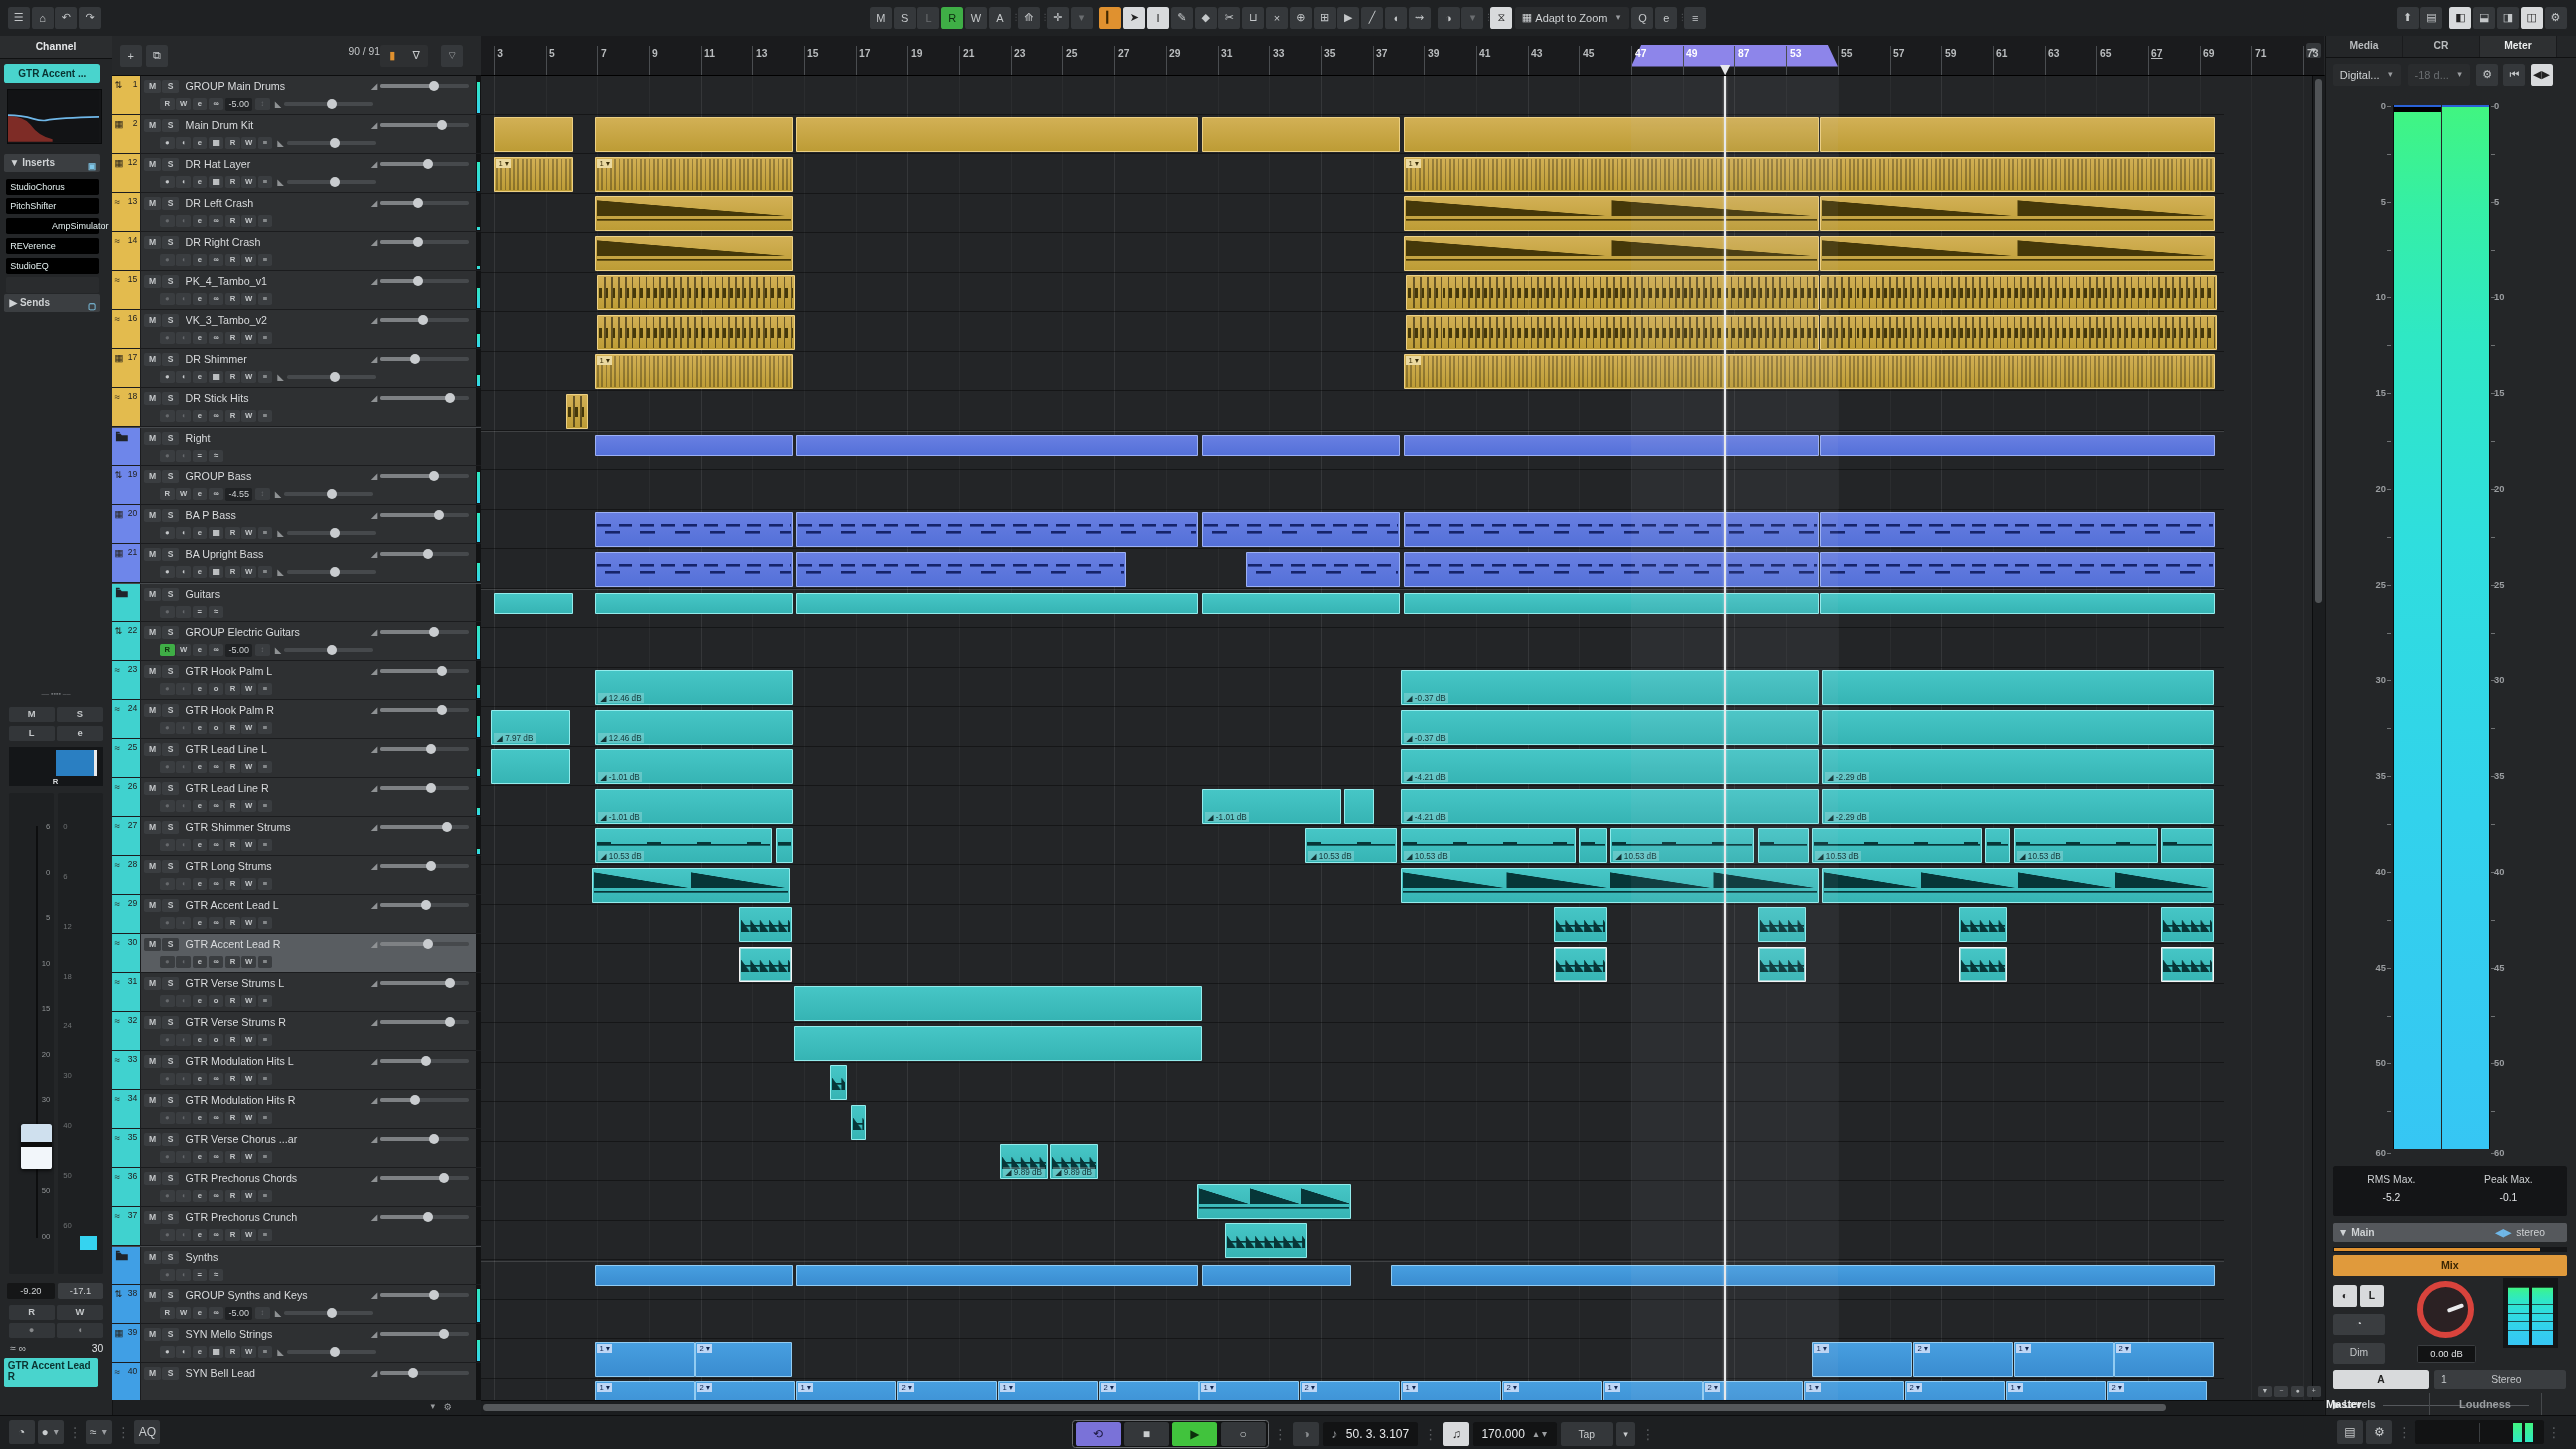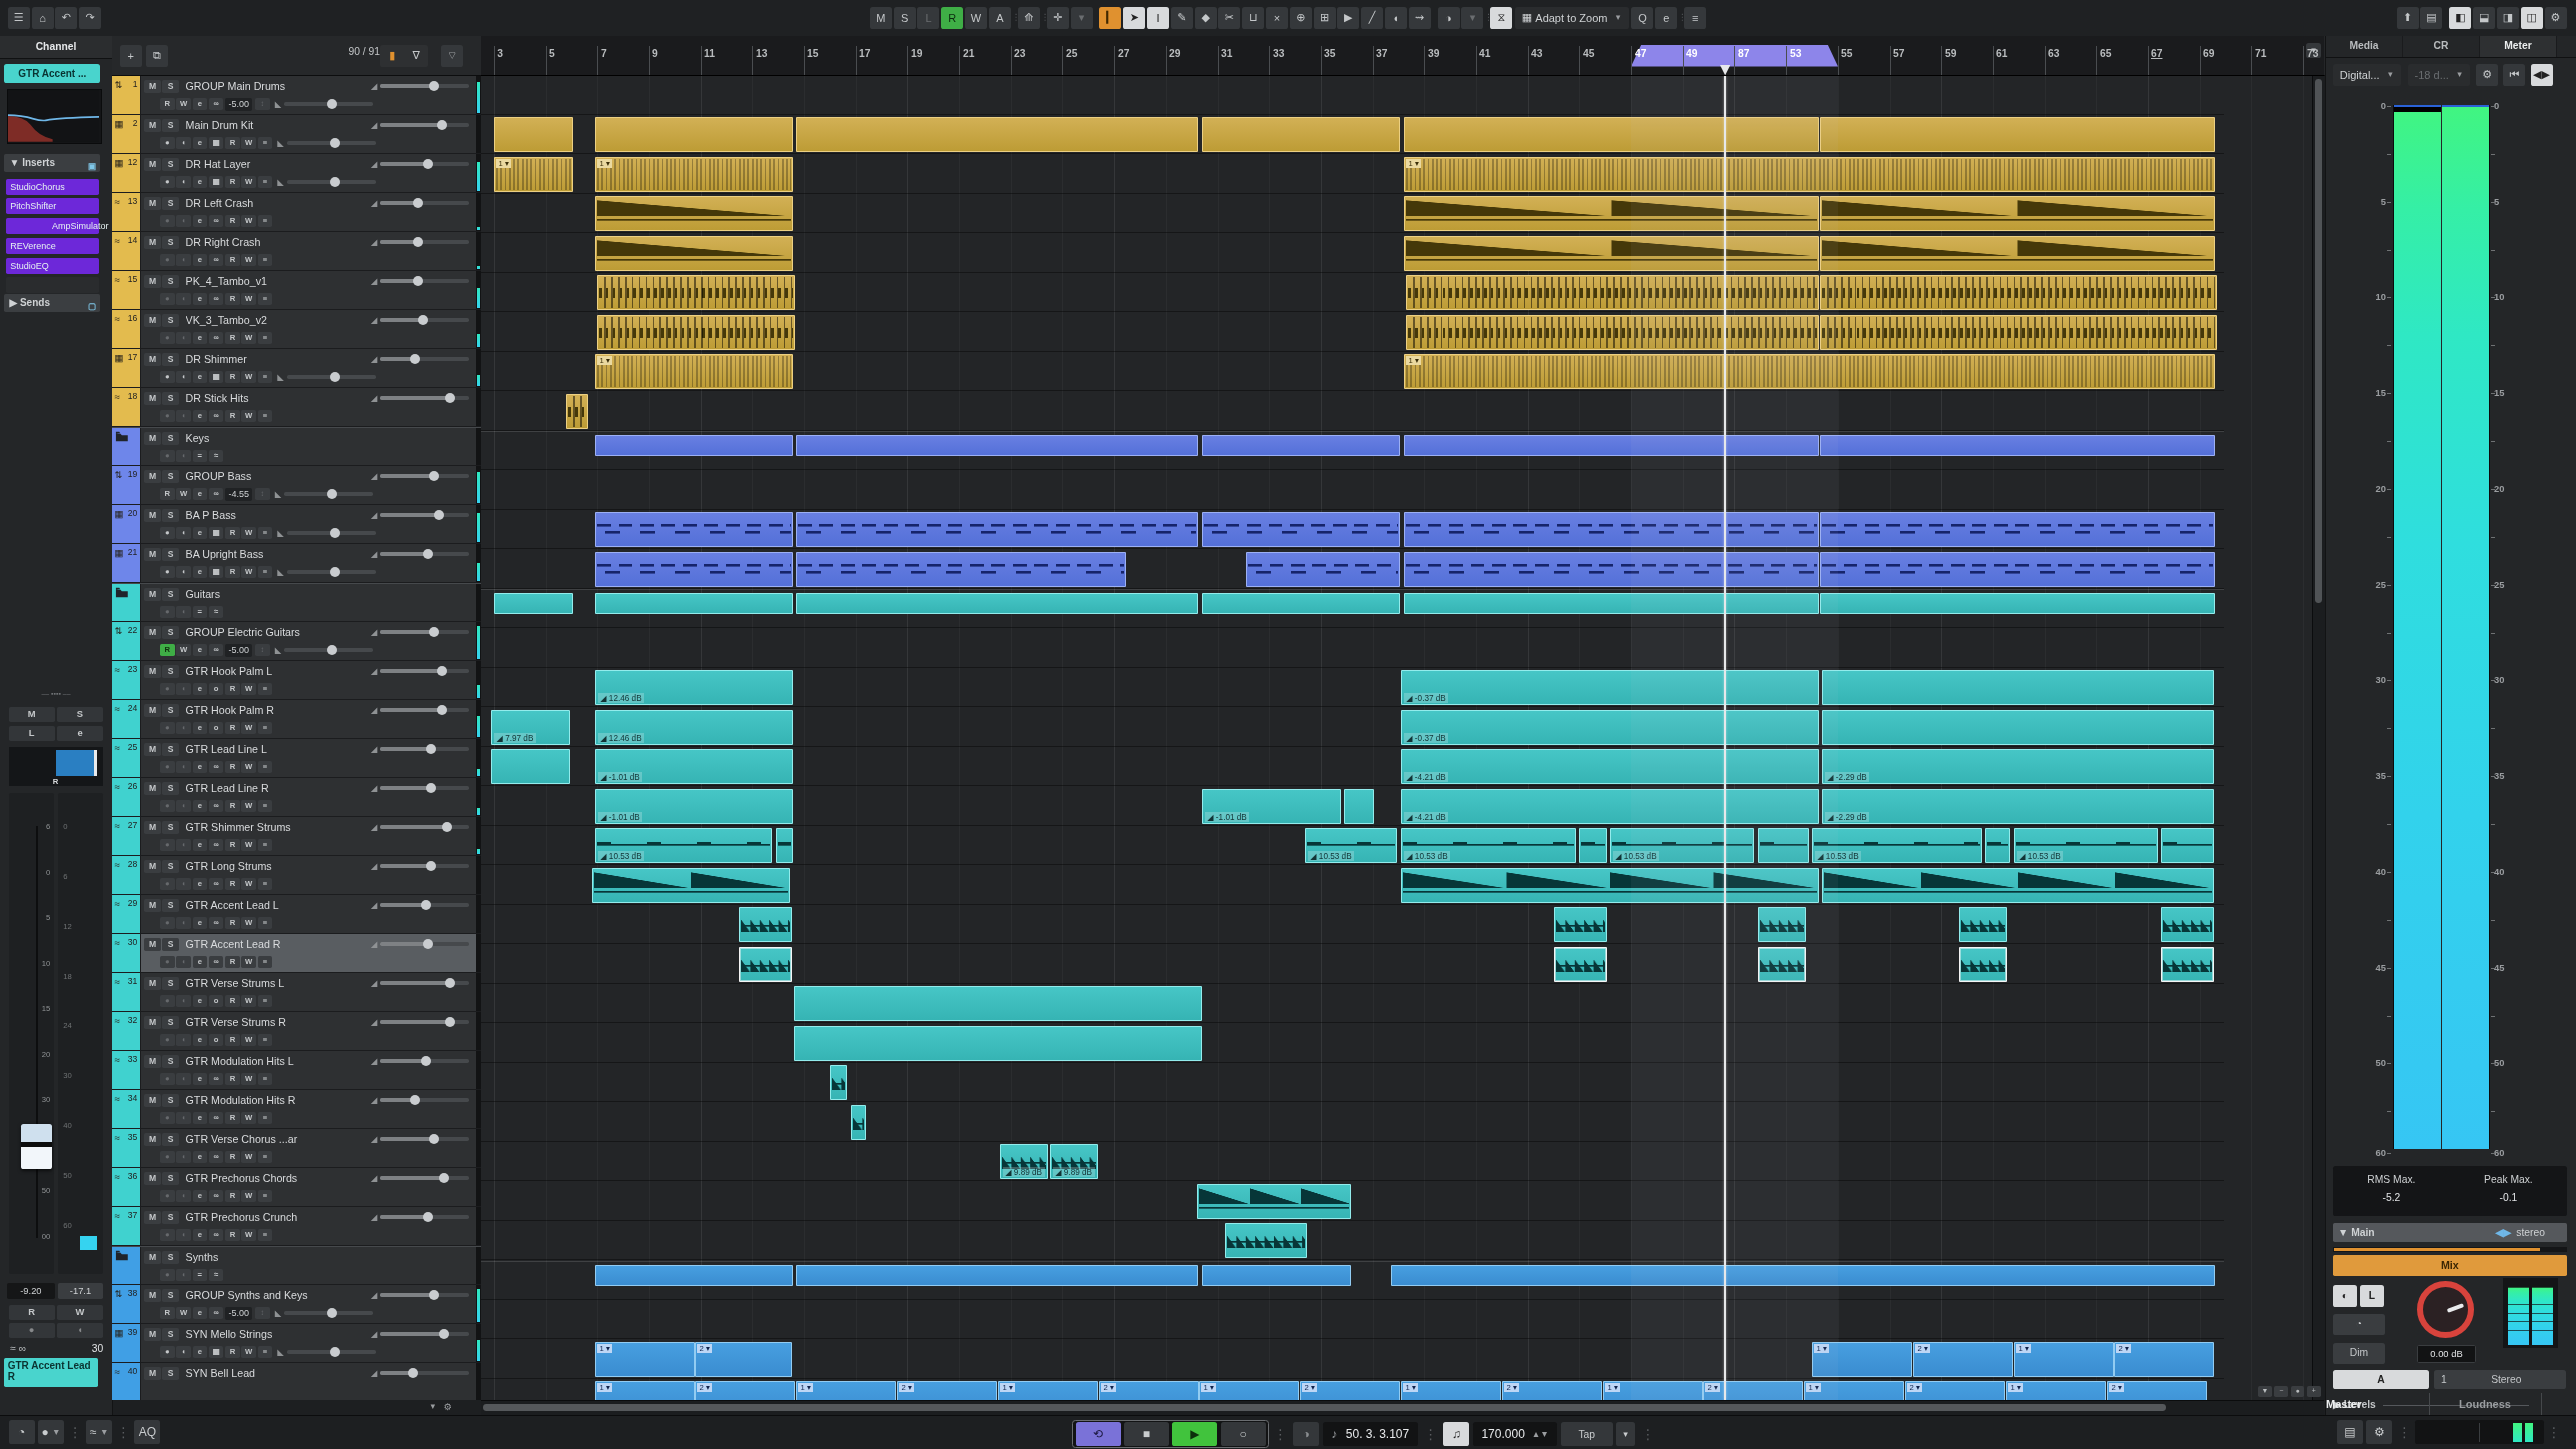--- a/index.html
+++ b/index.html
@@ -16,21 +16,21 @@
   .tdrop{display:inline-flex;align-items:center;height:22px;background:#2a2c2e;border-radius:2.6px;padding:0 6.9px;font-size:11px;color:#cfd2d4;margin:0 1.7px;}
   .tdrop .car{font-size:7.7px;margin-left:6.9px;color:#9a9da0;}
   
   #hdrstrip{position:absolute;left:0;top:36px;width:2576px;height:39px;background:#242628;border-bottom:0.9px solid #0c0d0e;}
   
   #inspector{position:absolute;left:0;top:36px;width:112px;height:1379px;background:#242628;border-right:1.7px solid #121314;}
   .chanbtn{position:absolute;left:4.3px;top:27.5px;width:96px;height:19px;background:#49d4cd;color:#093331;border-radius:2.6px;font-size:10px;font-weight:bold;text-align:center;line-height:19px;}
   .eqbox{position:absolute;left:6.9px;top:53px;width:93px;height:53px;background:#141517;border:0.9px solid #0a0b0c;}
   .secthdr{position:absolute;left:4.3px;width:96px;height:18px;background:#3b3e41;border-radius:1.7px;color:#cfd2d4;font-size:10px;font-weight:bold;line-height:18px;padding-left:5.2px;box-sizing:border-box;}
   .secthdr .ic{position:absolute;right:4.3px;top:2.6px;font-size:8.6px;color:#7fc7e8;}
-  .islot{position:absolute;left:6px;width:93px;height:16.3px;background:#6d28d9;border-radius:1.7px;color:#e6f2f2;font-size:9px;line-height:16.3px;padding-left:4.3px;box-sizing:border-box;}
+  .islot{position:absolute;left:6px;width:93px;height:16.3px;background:#000000;border-radius:1.7px;color:#e6f2f2;font-size:9px;line-height:16.3px;padding-left:4.3px;box-sizing:border-box;}
   .islot.empty{background:#2a2c2e;}
   .stripbtn{position:absolute;width:29px;height:14.6px;background:#333639;border-radius:1.7px;font-size:9.4px;font-weight:bold;color:#c4c7c9;text-align:center;line-height:14.6px;}
   .fadecol{position:absolute;background:#1e2022;border-radius:1.7px;}
   .fscale{position:absolute;font-size:7.7px;color:#8f9294;right:3.4px;}
   .mscale{position:absolute;font-size:7.7px;color:#6f7274;left:5.2px;}
   .freadout{position:absolute;height:15.5px;background:#151617;border-radius:1.7px;font-size:9.4px;color:#cfd2d4;text-align:center;line-height:15.5px;}
   .trkname{position:absolute;left:4.3px;width:86px;background:#49d4cd;color:#0b3331;font-size:10px;font-weight:bold;padding:1.7px 3.4px;box-sizing:border-box;border-radius:1.7px;line-height:11px;}
   
   #tracklist{position:absolute;left:112px;top:76px;width:369px;height:1324px;background:#28292b;overflow:hidden;border-right:0.9px solid #000;}
   #tlhdr{position:absolute;left:112px;top:36px;width:369px;height:39px;background:#26282a;border-bottom:0.9px solid #0c0d0e;border-right:0.9px solid #000;}
@@ -551,21 +551,21 @@
       <div class="trow" style="border-top: 0.9px solid rgb(70, 73, 76);">
         <div class="ttab" style="background: rgb(110, 134, 234);">
           <svg width="13.7" height="11" viewBox="0 0 16 13">
             <path d="M1,3 L6,3 L8,5 L15,5 L15,12 L1,12 Z M1,3 L1,1 L5,1 L6,2" fill="#20242a"></path>
           </svg>
         </div>
         <div class="tbody">
           <div class="l1">
             <div class="mb">M</div>
             <div class="mb">S</div>
-            <div class="tname">Keys</div>
+            <div class="tname">Right</div>
           </div>
           <div class="l2">
             <div class="mb sm dim">●</div>
             <div class="mb sm dim">◖</div>
             <div class="mb sm">=</div>
             <div class="mb sm">≈</div>
           </div>
         </div>
         <div class="tmeter"></div>
       </div>

